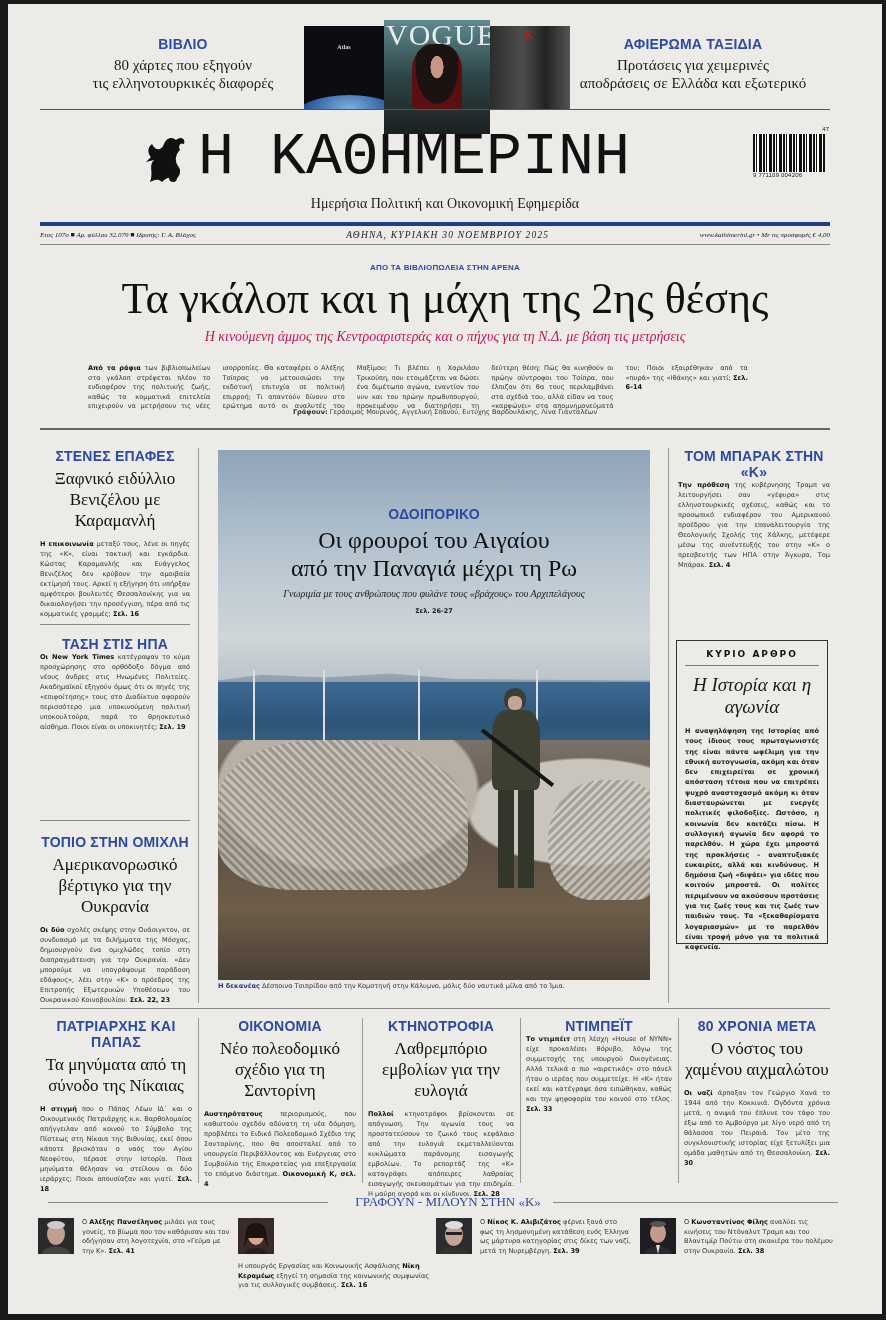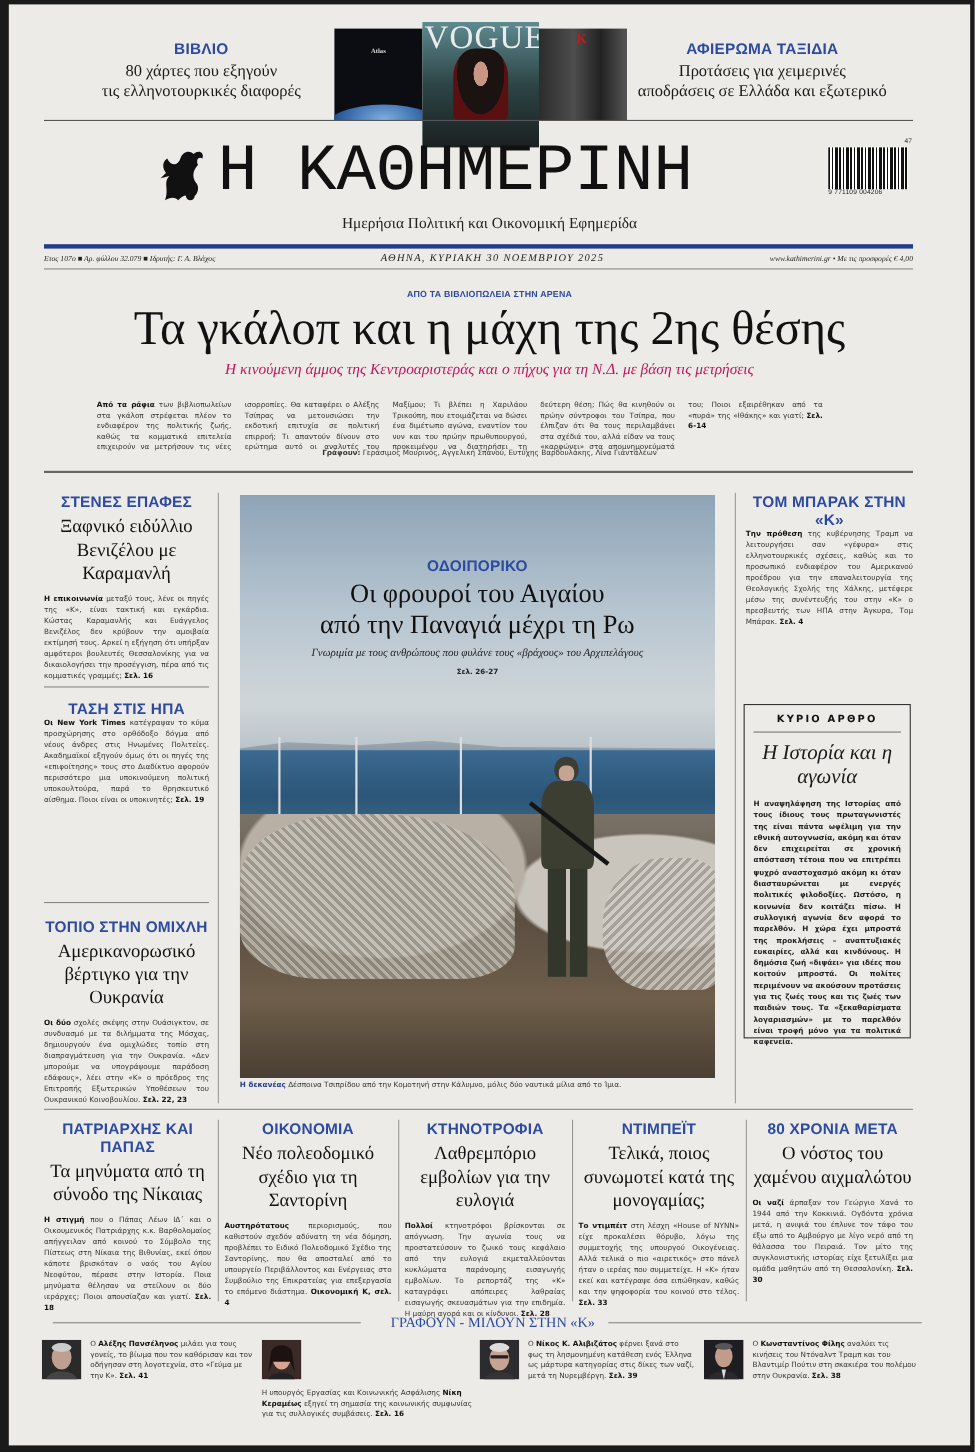--- a/index.html
+++ b/index.html
@@ -237,21 +237,20 @@
   </div>
   <div class="abs vrule" style="left:354px; top:1014px; height:165px;"></div>
   <div class="abs bottom-story" style="left:360px; top:1014px; width:146px;">
     <div class="kicker">ΚΤΗΝΟΤΡΟΦΙΑ</div>
     <div class="h">Λαθρεμπόριο εμβολίων για την ευλογιά</div>
     <p class="body-text"><b>Πολλοί</b> <span>κτηνοτρόφοι βρίσκονται σε απόγνωση. Την αγωνία τους να προστατεύσουν το ζωικό τους κεφάλαιο από την ευλογιά εκμεταλλεύονται κυκλώματα παράνομης εισαγωγής εμβολίων. Το ρεπορτάζ της «Κ» καταγράφει απόπειρες λαθραίας εισαγωγής σκευασμάτων για την επιδημία. Η μαύρη αγορά και οι κίνδυνοι.</span> <b>Σελ. 28</b></p>
   </div>
   <div class="abs vrule" style="left:512px; top:1014px; height:165px;"></div>
   <div class="abs bottom-story" style="left:518px; top:1014px; width:146px;">
     <div class="kicker">ΝΤΙΜΠΕΪΤ</div>
-    <div class="h">Τελικά, ποιος συνωμοτεί κατά της μονογαμίας;</div>
     <p class="body-text"><b>Το ντιμπέιτ</b> <span>στη λέσχη «House of NYNN» είχε προκαλέσει θόρυβο, λόγω της συμμετοχής της υπουργού Οικογένειας. Αλλά τελικά ο πιο «αιρετικός» στο πάνελ ήταν ο ιερέας που συμμετείχε. Η «Κ» ήταν εκεί και κατέγραψε όσα ειπώθηκαν, καθώς και την ψηφοφορία του κοινού στο τέλος.</span> <b>Σελ. 33</b></p>
   </div>
   <div class="abs vrule" style="left:670px; top:1014px; height:165px;"></div>
   <div class="abs bottom-story" style="left:676px; top:1014px; width:146px;">
     <div class="kicker">80 ΧΡΟΝΙΑ ΜΕΤΑ</div>
     <div class="h">Ο νόστος του χαμένου αιχμαλώτου</div>
     <p class="body-text"><b>Οι ναζί</b> <span>άρπαξαν τον Γεώργιο Χανά το 1944 από την Κοκκινιά. Ογδόντα χρόνια μετά, η ανιψιά του έπλυνε τον τάφο του έξω από το Αμβούργο με λίγο νερό από τη θάλασσα του Πειραιά. Τον μίτο της συγκλονιστικής ιστορίας είχε ξετυλίξει μια ομάδα μαθητών από τη Θεσσαλονίκη.</span> <b>Σελ. 30</b></p>
   </div>
 
   <div class="abs writers-ruleL"></div>

